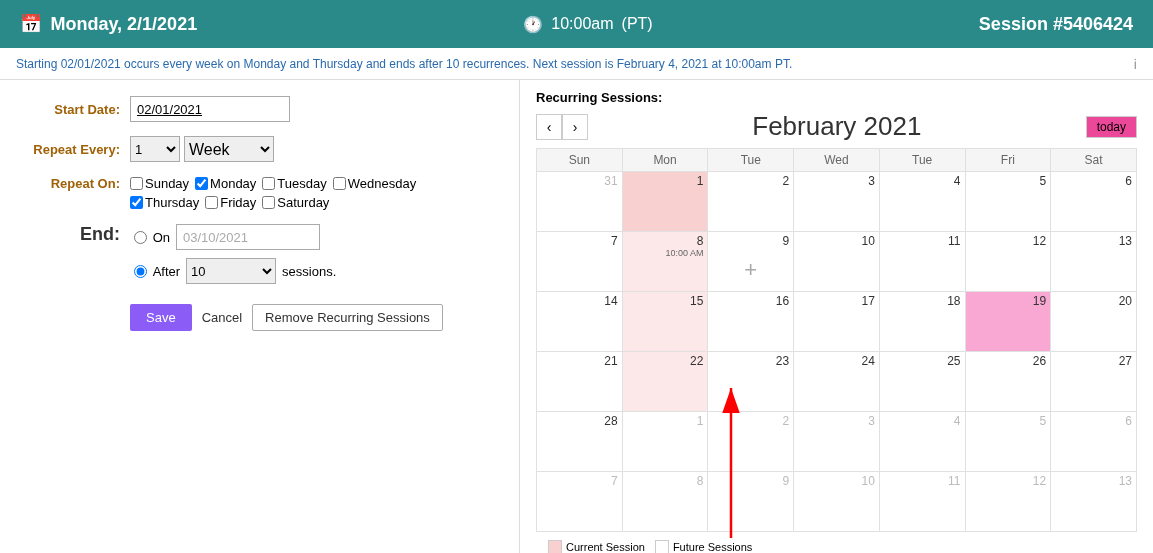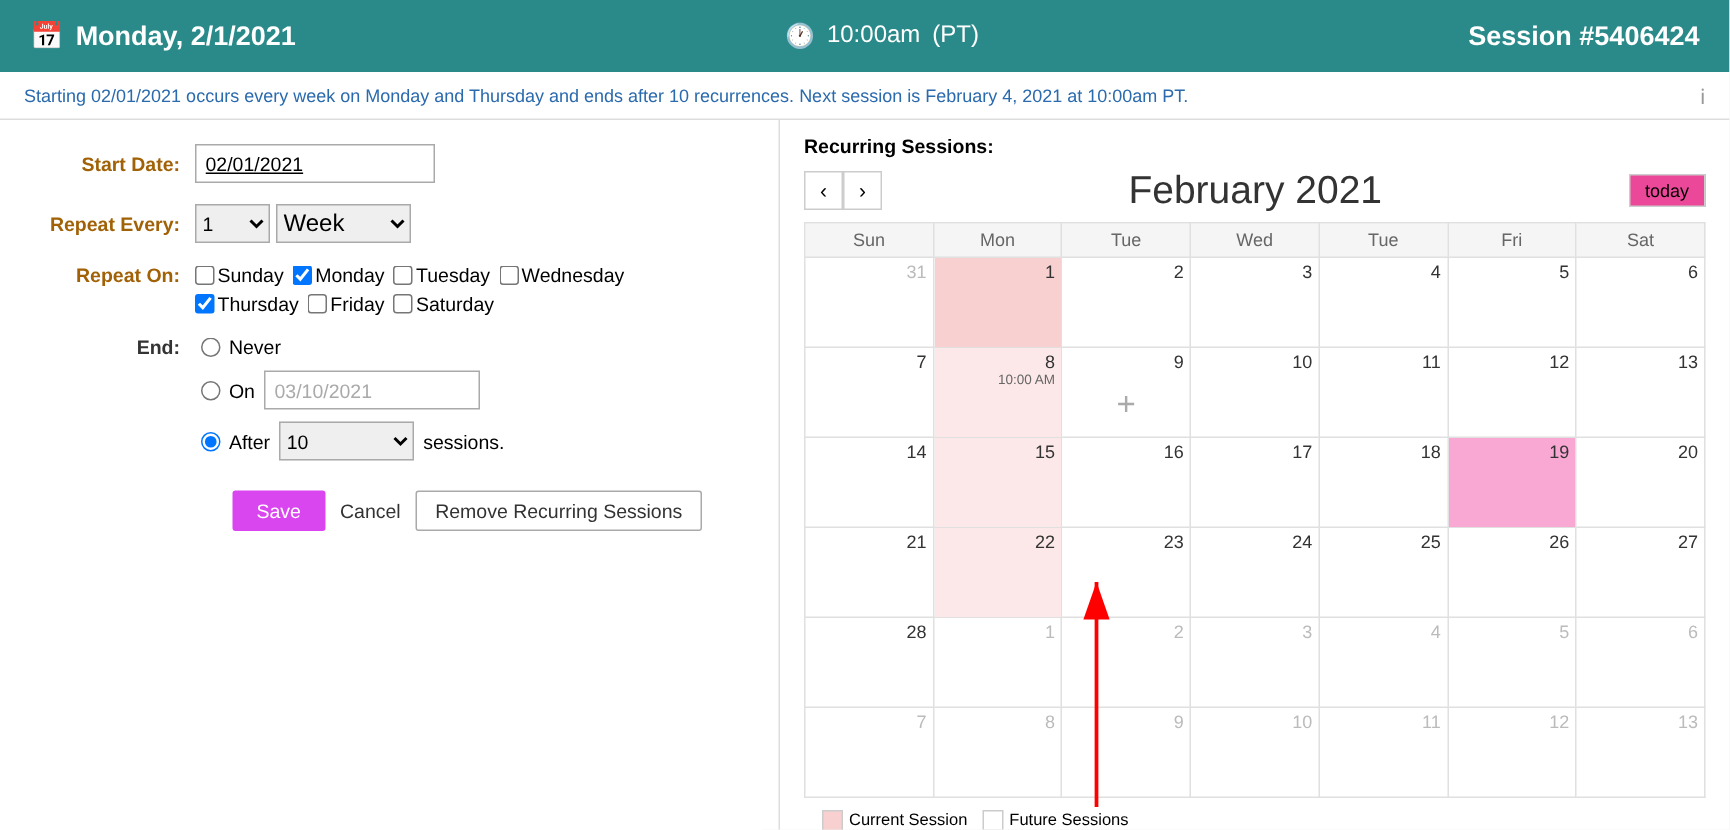--- a/index.html
+++ b/index.html
@@ -96,21 +96,21 @@
     }
 
     .end-section {
       margin-top: 10px;
     }
     .end-label {
       width: 110px;
       text-align: right;
       padding-right: 10px;
       font-weight: bold;
-      font-size: 13px;
+      font-size: 18px;
       color: #333;
       display: inline-block;
       vertical-align: top;
     }
     .end-options {
       display: inline-flex;
       flex-direction: column;
       gap: 8px;
     }
     .radio-row {
@@ -134,28 +134,27 @@
     }
 
     .action-bar {
       display: flex;
       align-items: center;
       gap: 10px;
       margin-top: 20px;
       padding-left: 110px;
     }
     .btn-save {
-      background: #d946ef;
+      background: #8b5cf6;
       color: white;
       border: none;
       padding: 6px 16px;
       font-size: 13px;
       cursor: pointer;
       border-radius: 2px;
-      margin-left: 25px;
     }
     .btn-cancel {
       background: none;
       border: none;
       color: #333;
       font-size: 13px;
       cursor: pointer;
     }
     .btn-remove {
       background: white;
@@ -369,24 +368,20 @@
           <input type="checkbox" style=""> Saturday
         </label>
       </div>
     </div>
 
     <div class="end-section">
       <span class="end-label">End:</span>
       <div class="end-options">
         <div class="radio-row">
           <input type="radio" name="end" style="">
-          <label>Never</label>
-        </div>
-        <div class="radio-row">
-          <input type="radio" name="end" style="">
           <label>On</label>
           <input type="text" class="on-date-input" value="03/10/2021" style="">
         </div>
         <div class="radio-row">
           <input type="radio" name="end" checked="" style="">
           <label>After</label>
           <select class="sessions-select">
             <option>10</option>
             <option>5</option>
             <option>15</option>

